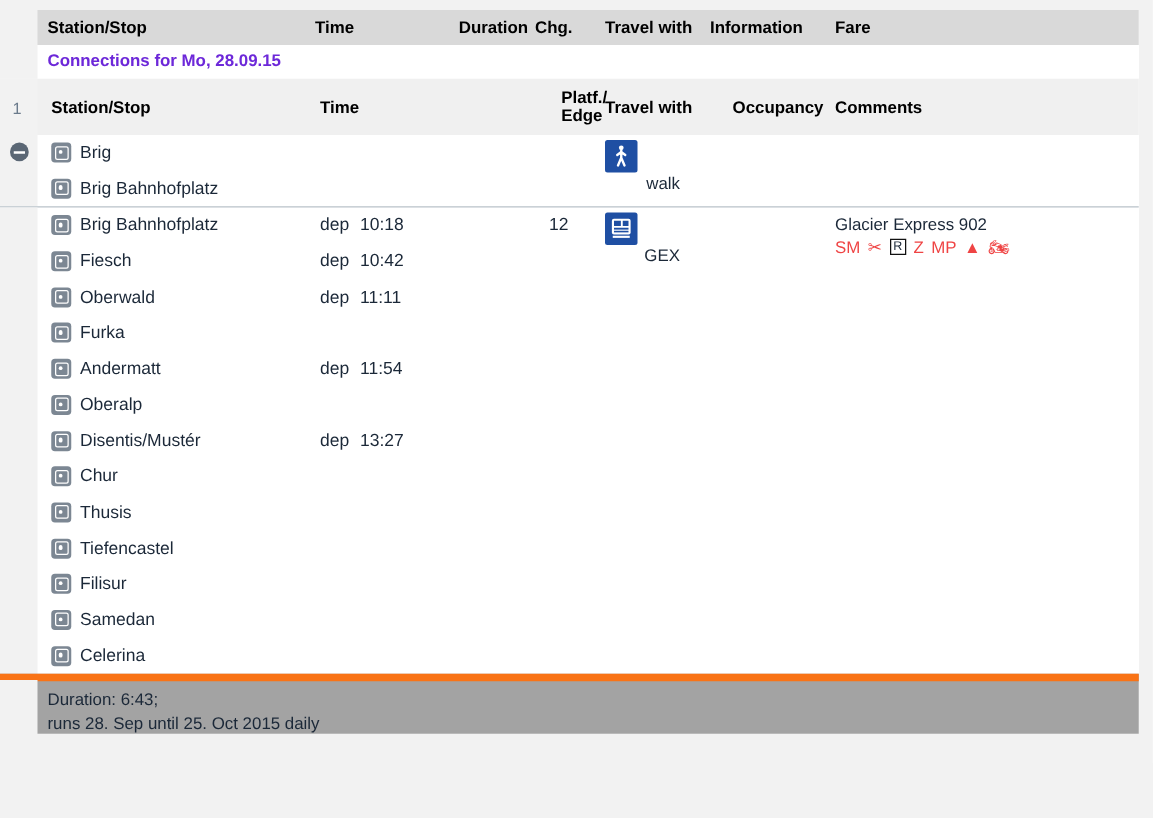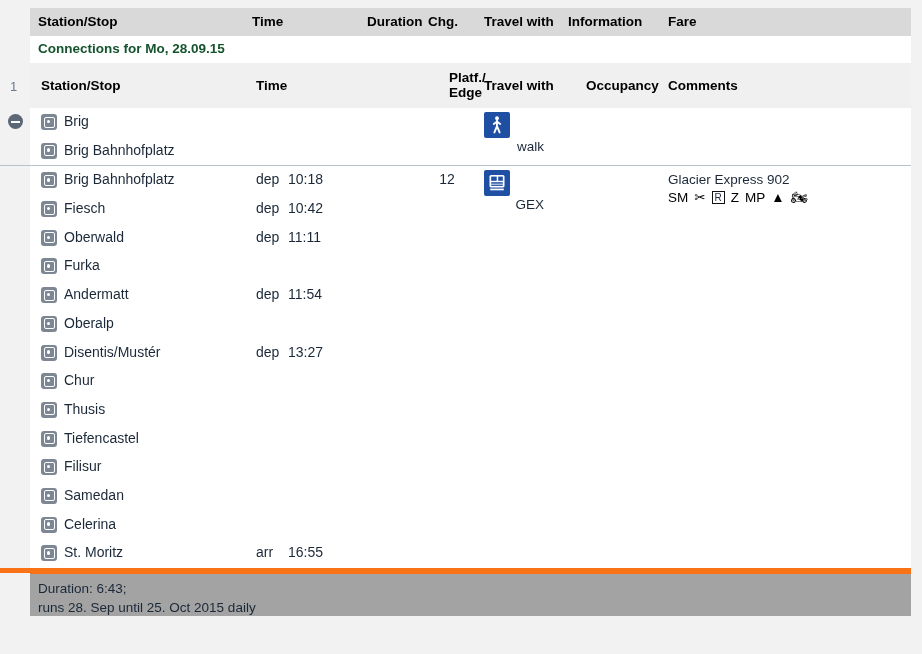--- a/index.html
+++ b/index.html
@@ -49,21 +49,21 @@
     position: relative;
     height: 27px;
     background: #ffffff;
     width: 911px;
   }
   .conn-row .label {
     position: absolute;
     left: 38px; top: 5px;
     font-size: 13.5px;
     font-weight: bold;
-    color: #14532d;
+    color: #6d28d9;
     white-space: nowrap;
   }
 
   
   .inner-header {
     position: relative;
     height: 45px;
     background: #f0f0f0;
     width: 911px;
   }
@@ -206,21 +206,21 @@
     line-height: 17px;
   }
   .comments-block .cline { white-space: nowrap; }
   .sym-row {
     display: flex;
     align-items: center;
     gap: 6px;
     margin-top: 1px;
     height: 17px;
   }
-  .sym { font-size: 13.5px; color: #000000; line-height: 14px; }
+  .sym { font-size: 13.5px; color: #ef4444; line-height: 14px; }
   .sym-box {
     display: inline-block;
     border: 1px solid #111;
     font-size: 10px;
     line-height: 11px;
     padding: 0 2px;
     font-weight: normal;
   }
 
   
@@ -408,30 +408,20 @@
             <span class="stop-icon">
               <i></i>
             </span>
             <span class="stop-name">Samedan</span>
           </div>
           <div class="stop-row">
             <span class="stop-icon">
               <i></i>
             </span>
             <span class="stop-name">Celerina</span>
-          </div>
-          <div class="stop-row">
-            <span class="stop-icon">
-              <i></i>
-            </span>
-            <span class="stop-name">St. Moritz</span>
-            <span class="stop-time" style="left: 256px;">
-              <span class="dir">arr</span>
-              <span class="tval">16:55</span>
-            </span>
           </div>
         </div>
 
       <div class="travel-block" style="top:4px;">
         <span class="travel-icon">
           <svg width="26" height="26" viewBox="0 0 26 26" aria-hidden="true">
             <rect x="5.5" y="5" width="15" height="12.5" rx="1.6" fill="#ffffff"></rect>
             <rect x="7.2" y="6.6" width="5.5" height="4.2" fill="#1f4fa3"></rect>
             <rect x="14.2" y="6.6" width="4.6" height="4.2" fill="#1f4fa3"></rect>
             <rect x="7.2" y="12.2" width="11.6" height="1.5" fill="#1f4fa3"></rect>

